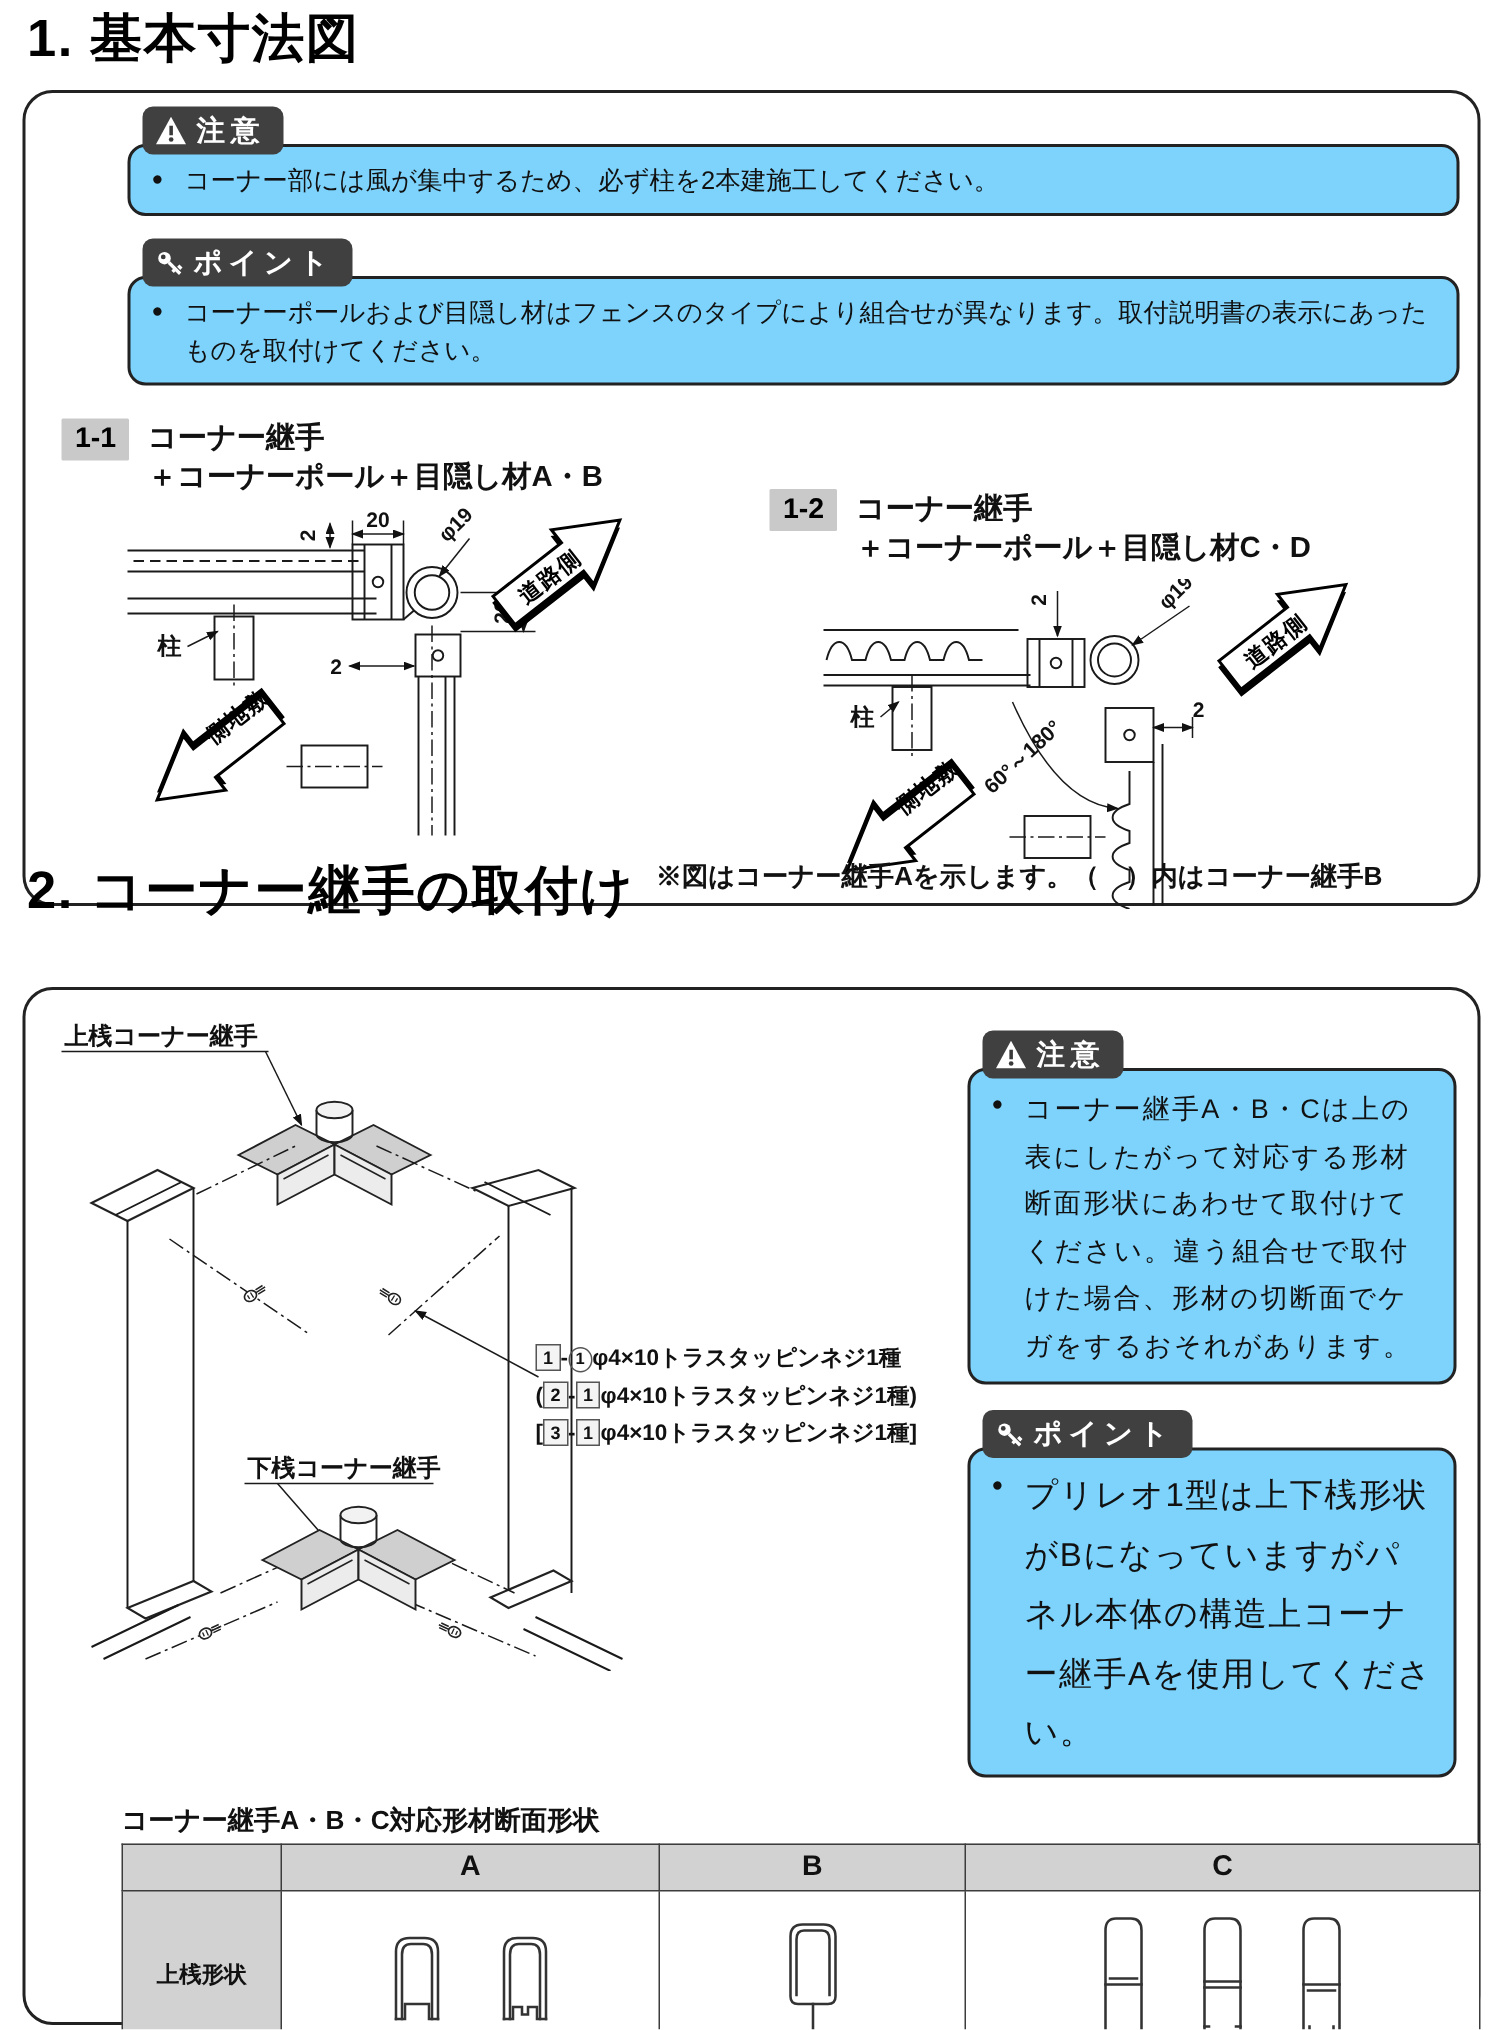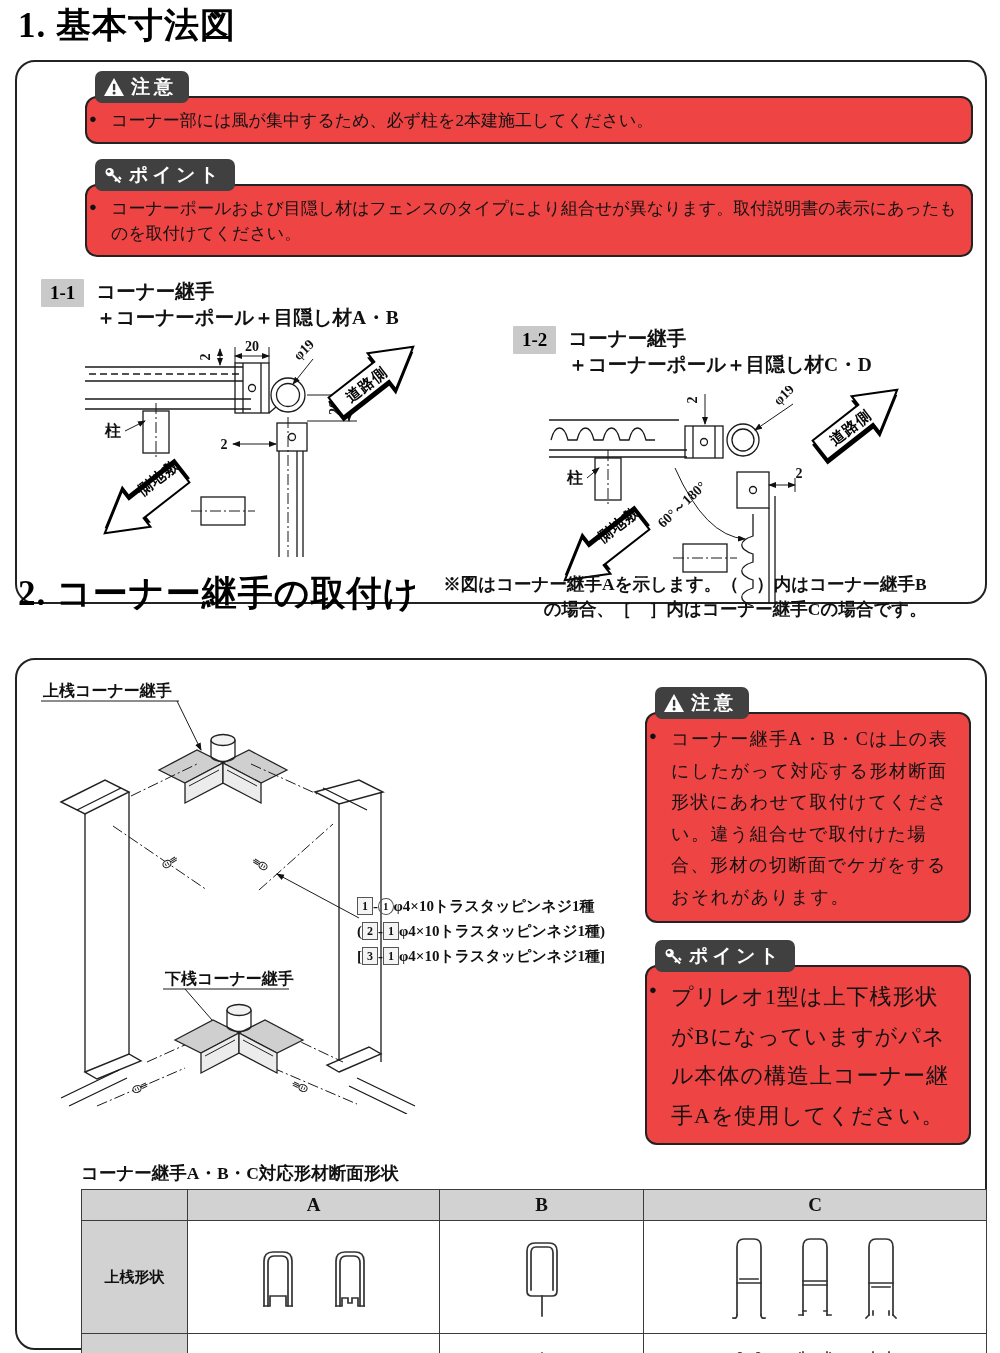--- a/index.html
+++ b/index.html
@@ -1,18 +1,18 @@
 <!DOCTYPE html>
 <html><head>
 <meta charset="utf-8">
 <style>
   html,body{margin:0;padding:0;background:#fff;}
   .page{
     width:1000px;height:1353px;position:relative;background:#fff;color:#111;
-    font-family:Liberation Serif, serif;overflow:hidden;
+    font-family:Liberation Sans, sans-serif;overflow:hidden;
   }
   h1.sec-title{
     margin:0;font-size:35px;font-weight:900;letter-spacing:1px;color:#000;
   }
   #title1{position:absolute;left:18px;top:2px;}
   
   .outer-box{
     position:absolute;border:2.5px solid #222;border-radius:20px;background:#fff;
   }
   #box1{left:15px;top:60px;width:968px;height:540px;}
@@ -20,22 +20,22 @@
   
   .callout{position:relative;}
   .badge{
     position:absolute;top:-25px;left:10px;z-index:3;
     background:#404040;color:#fff;border-radius:7px;
     display:inline-flex;align-items:center;gap:6px;
     padding:3px 12px 3px 8px;font-size:19px;font-weight:bold;letter-spacing:4px;
   }
   .badge svg{display:block;}
   .callout-box{
-    border:2px solid #222;border-radius:12px;background:#ef4444;
-    padding:10px 14px 8px 2px;
+    border:2px solid #222;border-radius:12px;background:#7dd3fc;
+    padding:10px 14px 8px 14px;
   }
   .callout ul{list-style:none;margin:0;padding:0;}
   .callout li{
     position:relative;padding-left:22px;font-size:17px;line-height:1.5;
     font-weight:500;
   }
   .callout li::before{content:"●";position:absolute;left:0;top:1px;font-size:13px;}
   #caution1{margin:34px 12px 0 68px;}
   #point1{margin:40px 12px 0 68px;}
   
@@ -47,21 +47,21 @@
     background:#c9c9c9;color:#000;font-weight:bold;font-size:19px;
     padding:3px 9px;height:fit-content;border-radius:1px;
   }
   .subhead-text{font-size:19.5px;font-weight:bold;line-height:1.35;}
   .diag{display:block;margin-top:8px;}
   .d11{margin-left:66px;}
   .d12{margin-left:46px;}
   
   #sec2head{position:absolute;left:18px;top:570px;display:flex;align-items:flex-start;}
   #sec2head .note{
-    margin-left:24px;margin-top:2px;font-size:17.5px;font-weight:bold;line-height:1.45;text-align:right;
+    margin-left:14px;margin-top:2px;font-size:17.5px;font-weight:bold;line-height:1.45;
   }
   
   .sec2-top{display:flex;padding:14px 10px 0 10px;}
   .diagram2{width:612px;position:relative;flex:0 0 auto;}
   .screw-note{
     position:absolute;left:330px;top:220px;width:280px;
     font-size:15px;font-weight:600;line-height:1.65;white-space:nowrap;
   }
   .nbox{
     display:inline-block;border:1.3px solid #555;background:#f4f4f4;
@@ -279,21 +279,20 @@
           </g>
         </svg>
       </div>
     </div>
   </div>
 
   <div id="sec2head">
     <h1 class="sec-title">2. コーナー継手の取付け</h1>
     <div class="note">
       <div>※図はコーナー継手Aを示します。（　）内はコーナー継手B</div>
-      <div>の場合、［　］内はコーナー継手Cの場合です。</div>
     </div>
   </div>
 
   <div class="outer-box" id="box2">
     <div class="sec2-top">
 
       <div class="diagram2">
         <svg width="612" height="440" viewBox="0 0 612 440">
           <defs>
             <marker id="ar3" markerWidth="9" markerHeight="8" refX="7" refY="3" orient="auto-start-reverse">

